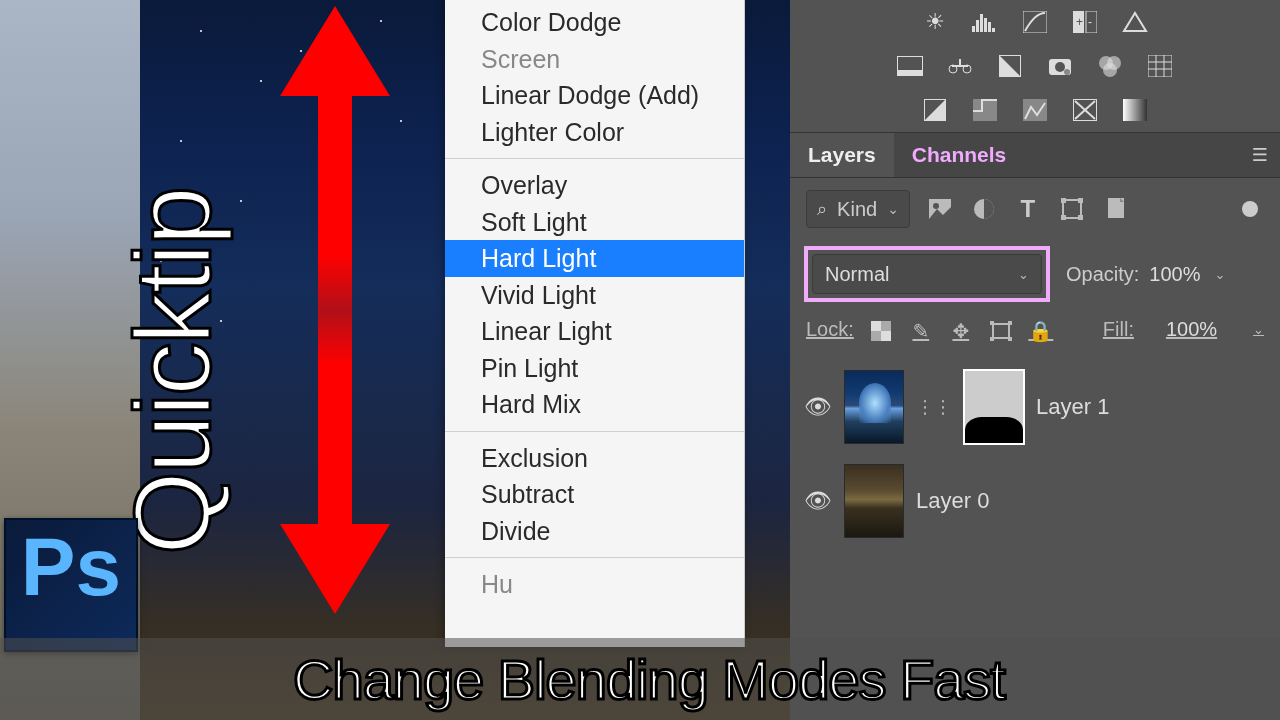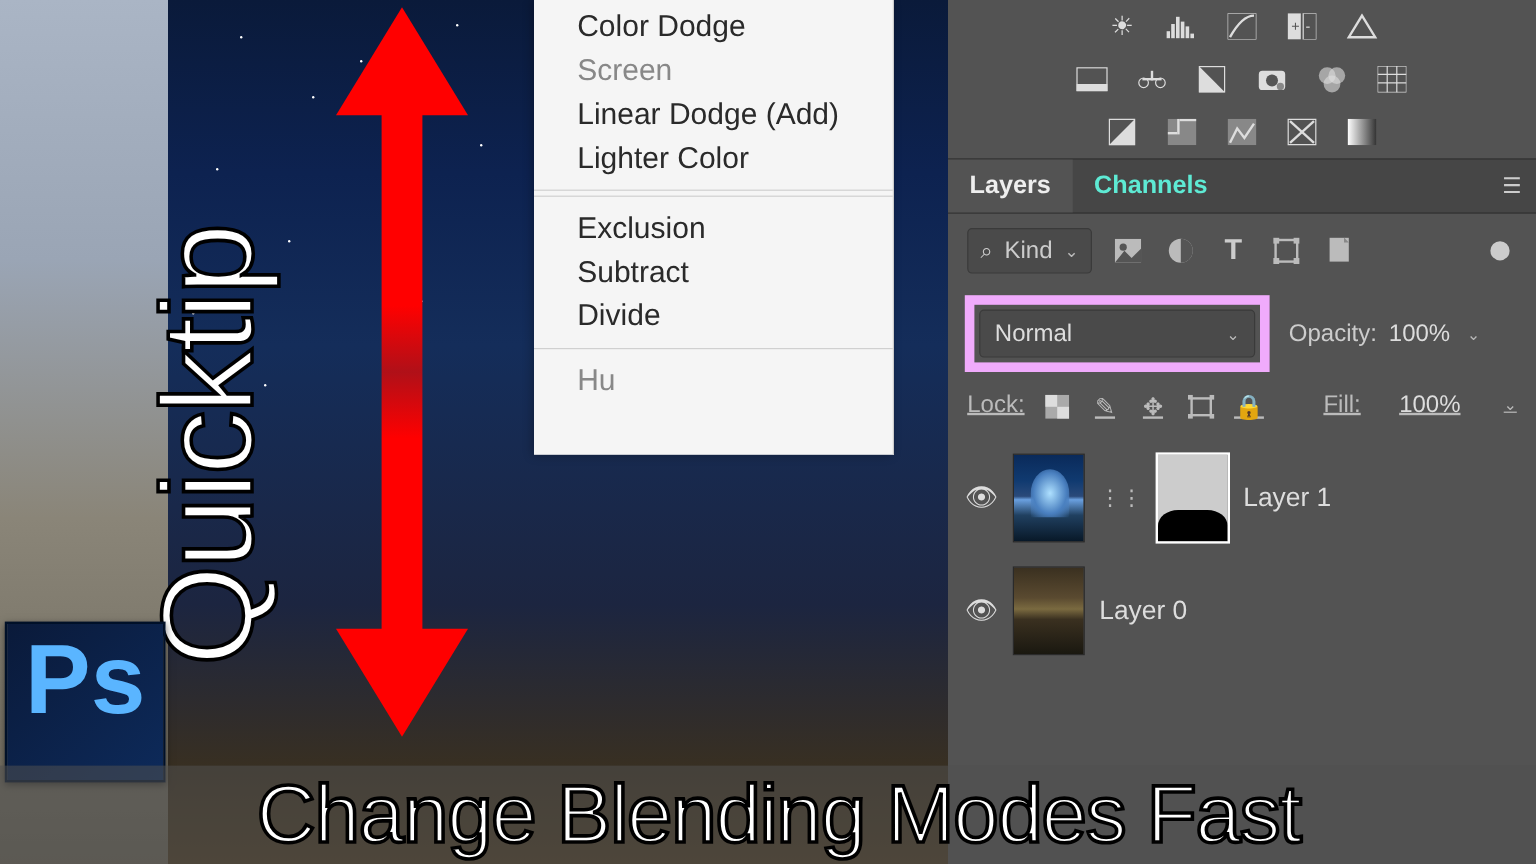--- a/index.html
+++ b/index.html
@@ -21,33 +21,33 @@
 .menu hr { border:none; border-top:1px solid #d0d0d0; margin:4px 0; }
 .menu .item { padding:2px 36px 2px 36px; cursor:default; white-space:nowrap;}
 .menu .item.sel { background:#1a7fff; color:#fff; }
 .menu .item.faded { color:#888; }
 
 
 .rpanel { position:absolute; right:0; top:0; width:490px; height:720px; background:#535353; color:#ccc; font-size:20px; }
 .iconrow { display:flex; justify-content:center; gap:22px; padding:10px 0; }
 .iconrow .ic { width:28px; height:24px; display:flex; align-items:center; justify-content:center; color:#ddd; font-size:22px; }
 .tabs { display:flex; align-items:center; border-top:1px solid #333; border-bottom:1px solid #333; background:#464646; }
-.tab { padding:10px 18px; color:#5eead4; font-size:21px; font-weight:600; }
+.tab { padding:10px 18px; color:#f0abfc; font-size:21px; font-weight:600; }
 .tab.active { background:#535353; color:#eee; }
 .menu-icon { margin-left:auto; padding:0 14px; font-size:18px; letter-spacing:-2px; }
 
 .filterrow { display:flex; align-items:center; gap:16px; padding:12px 16px; }
 .kind { display:flex; align-items:center; gap:10px; border:1px solid #3a3a3a; background:#4a4a4a; border-radius:4px; padding:4px 10px; height:38px; }
 .kind .mag { font-size:18px; }
 .kind .chev { font-size:14px; color:#bbb; }
 .flic { width:28px; height:28px; display:flex; align-items:center; justify-content:center; font-size:20px; color:#ccc; }
 .dot { width:16px; height:16px; background:#ccc; border-radius:50%; margin-left:auto; margin-right:6px;}
 
 .blendrow { display:flex; align-items:center; gap:6px; padding:6px 14px; }
-.redbox { border:8px solid #f0abfc; padding:4px; display:flex; }
+.redbox { border:4px solid #f0abfc; padding:4px; display:flex; }
 .blend-dd { display:flex; align-items:center; justify-content:space-between; background:#4a4a4a; border:1px solid #3a3a3a; border-radius:4px; height:40px; width:230px; padding:0 12px; color:#ddd; }
 .opac-label { margin-left:10px; color:#ccc; }
 .val { color:#ddd; margin-left:4px; }
 .chevsm{font-size:13px;color:#bbb;margin-left:8px}
 
 .lockrow { display:flex; align-items:flex-start; gap:14px; padding:10px 16px; color:#bbb;text-decoration:underline; }
 .lockrow .li { width:26px; height:26px; display:flex; align-items:center; justify-content:center; font-size:20px; }
 .fill-group { margin-left:auto; display:flex; align-items:center;gap:28px; }
 
 .layers { padding:6px 0; }
@@ -74,21 +74,21 @@
 
 .quicktip { position:absolute; left:8px; top:30px; transform:rotate(-90deg); transform-origin:left top;
   font-size:108px; font-weight:400; color:#fff;
   -webkit-text-stroke:3px #000; letter-spacing:-3px; white-space:nowrap; left:110px; top:555px;}
 .pslogo { position:absolute; left:4px; bottom:68px; width:134px; height:134px;
   background:linear-gradient(135deg,#0a1a3a,#0d2a5a); display:flex; align-items:flex-start; justify-content:center;
   box-shadow:0 2px 6px rgba(0,0,0,.5); border:2px solid #001028;}
 .pslogo span{color:#5ab5ff;font-size:82px;font-weight:700;font-family:Arial,sans-serif;}
 .caption { position:absolute; left:0; bottom:0; width:1280px; height:82px;
   background:rgba(80,80,80,.55); display:flex; align-items:center; justify-content:center;}
-.caption span{font-size:68px;color:#fff;-webkit-text-stroke:3px #000;letter-spacing:-1px;font-weight:400;margin-left:18px;}
+.caption span{font-size:56px;color:#fff;-webkit-text-stroke:3px #000;letter-spacing:-1px;font-weight:400;margin-left:18px;}
 </style>
 </head>
 <body>
 
 <div class="canvas">
   <span class="star" style="left:200px;top:30px"></span>
     <span class="star" style="left:260px;top:80px"></span>
   <span class="star" style="left:180px;top:140px"></span>
     <span class="star" style="left:300px;top:50px"></span>
   <span class="star" style="left:240px;top:200px"></span>
@@ -100,20 +100,29 @@
 </div>
 
 <div class="menu">
   <div class="grp">
     <div class="item">Color Dodge</div>
     <div class="item faded">Screen</div>
     <div class="item">Linear Dodge (Add)</div>
     <div class="item">Lighter Color</div>
   </div>
   <hr>
+  <div class="grp">
+    <div class="item">Overlay</div>
+    <div class="item">Soft Light</div>
+    <div class="item sel">Hard Light</div>
+    <div class="item">Vivid Light</div>
+    <div class="item">Linear Light</div>
+    <div class="item">Pin Light</div>
+    <div class="item">Hard Mix</div>
+  </div>
   <hr>
   <div class="grp">
     <div class="item">Exclusion</div>
     <div class="item">Subtract</div>
     <div class="item">Divide</div>
   </div>
   <hr>
   <div class="grp">
     <div class="item faded">Hu</div>
   </div>

